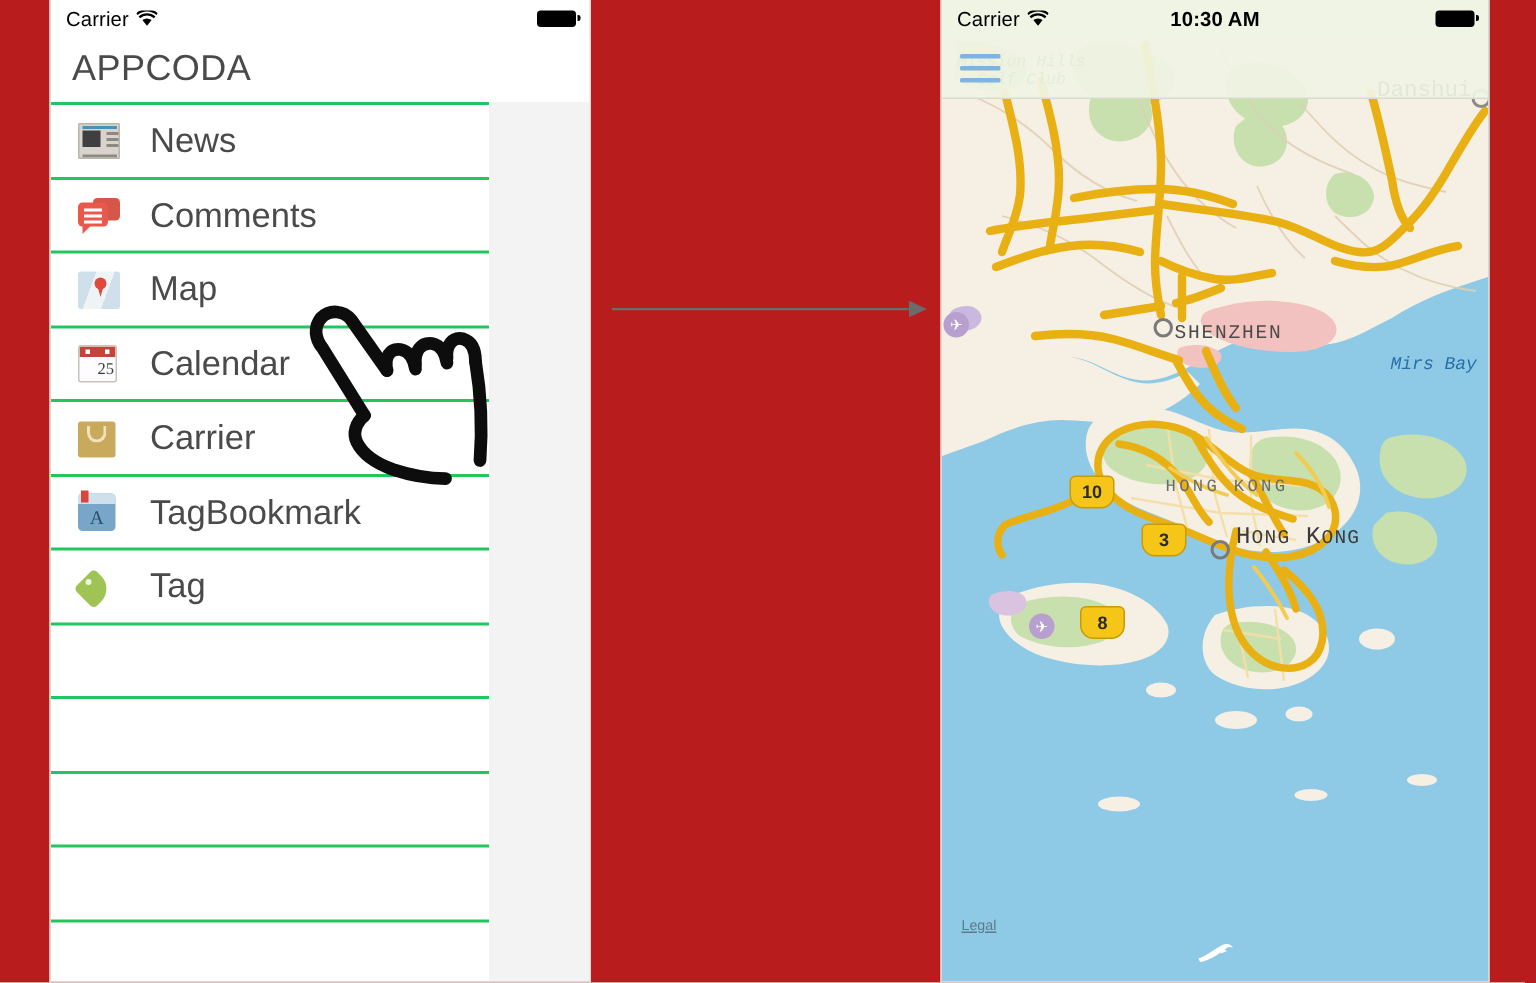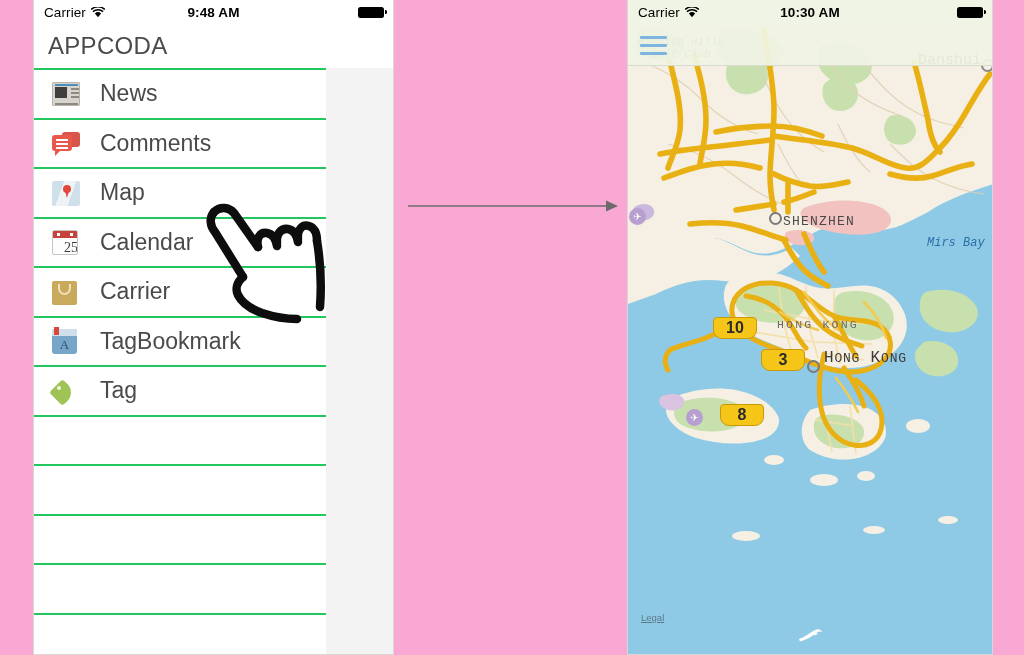--- a/index.html
+++ b/index.html
@@ -9,21 +9,21 @@
     width: 1024px;
     height: 655px;
     overflow: hidden;
     font-family: "Liberation Sans", sans-serif;
   }
 
   #stage {
     position: relative;
     width: 1024px;
     height: 655px;
-    background: #f9a8d4;
+    background: #b91c1c;
   }
 
   
   .phone {
     position: absolute;
     background: #ffffff;
     border: 1px solid #d8d8d8;
     box-sizing: border-box;
     overflow: hidden;
   }
@@ -246,21 +246,21 @@
     content: "";
     position: absolute; top: 2px;
     width: 3px; height: 3px;
     background: #ffffff;
   }
   .ico-calendar .cal-top::before { left: 4px; }
   .ico-calendar .cal-top::after  { right: 4px; }
   .ico-calendar .cal-day {
     position: absolute; left: 11px; right: 0; top: 9px;
     text-align: center;
-    font-size: 14px;
+    font-size: 11px;
     color: #3c3c3c;
     font-family: "Liberation Serif", serif;
   }
 
   .ico-wishlist {
     width: 25px; height: 24px; margin-top: 4px;
     background: #c9a95c;
     border-radius: 2px;
     position: relative;
   }
@@ -435,29 +435,29 @@
     border: 2px solid #8a8a8a;
     border-radius: 50%;
     background: transparent;
     z-index: 4;
   }
   .citydot.filled { border-color: #7a7a7a; }
 
   
   .shield {
     position: absolute;
-    width: 44px; height: 22px;
+    width: 30px; height: 22px;
     background: #f5c518;
     border: 1.5px solid #c99a08;
     border-radius: 4px 4px 9px 9px;
     box-sizing: border-box;
     display: flex;
     align-items: center;
     justify-content: center;
-    font-size: 16px;
+    font-size: 12px;
     font-weight: bold;
     color: #2b2b2b;
     z-index: 5;
   }
   .airport-badge {
     position: absolute;
     width: 17px; height: 17px;
     background: #b79fd0;
     border-radius: 50%;
     display: flex;
@@ -477,21 +477,20 @@
 
     <div class="statusbar">
       <div class="sb-left">
         <span class="sb-carrier">Carrier</span>
         <svg class="wifi-icon" width="14" height="11" viewBox="0 0 14 11">
           <path d="M7 10.2 L3.9 6.4 a4.8 4.8 0 0 1 6.2 0 Z" fill="#000"></path>
           <path d="M1.9 4.6 a7.6 7.6 0 0 1 10.2 0" stroke="#000" stroke-width="1.5" fill="none"></path>
           <path d="M0.2 2.4 a10.4 10.4 0 0 1 13.6 0" stroke="#000" stroke-width="1.5" fill="none"></path>
         </svg>
       </div>
-      <div class="sb-time">9:48 AM</div>
       <div class="sb-right">
         <span class="battery"></span>
       </div>
     </div>
 
     <div class="left-body">
 
       <div class="menu-strip">
         <div class="hamburger">
           <span></span>

